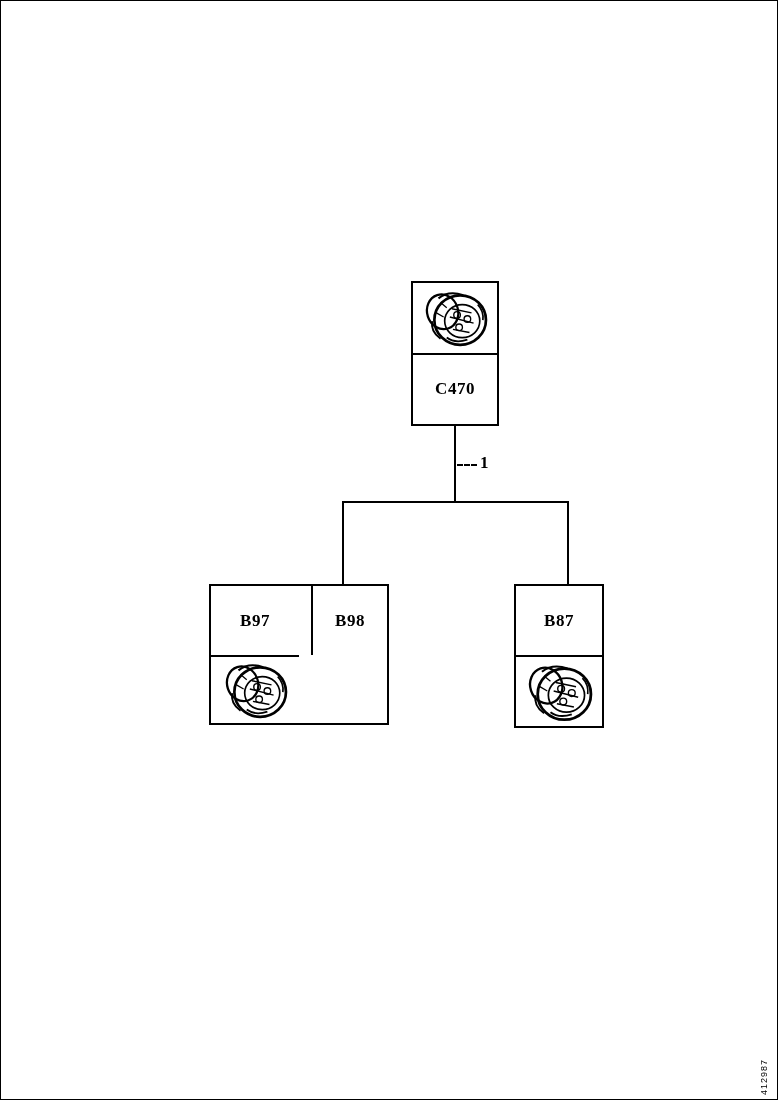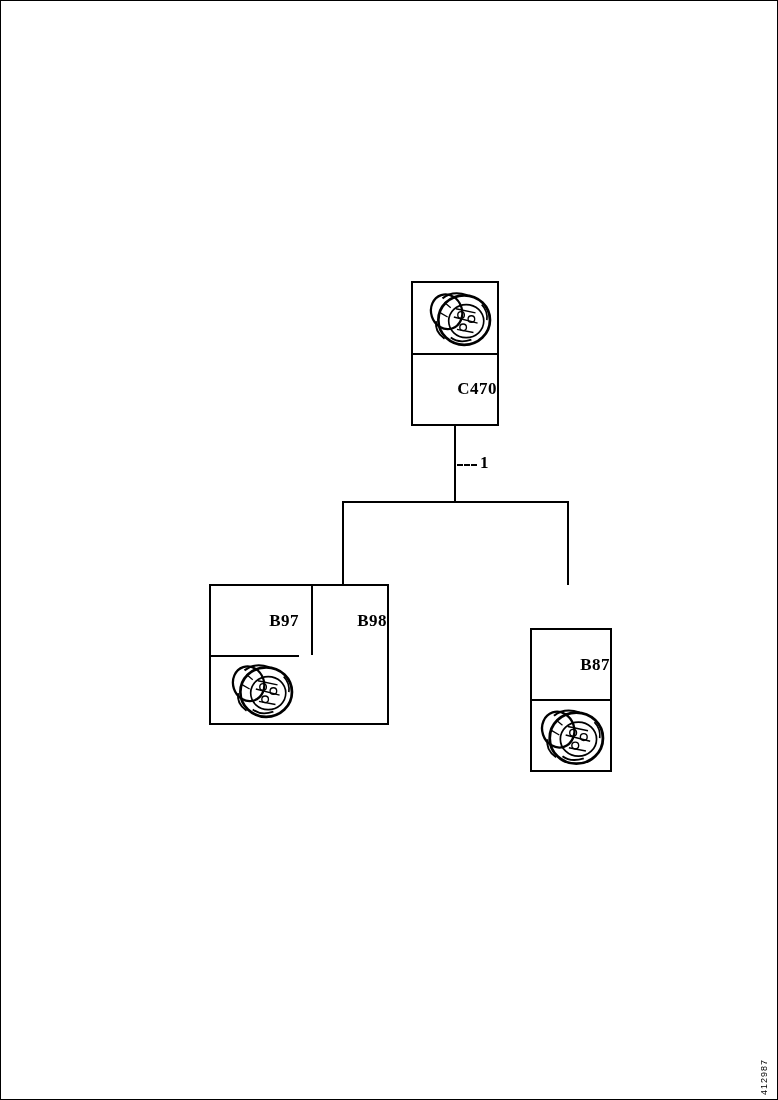--- a/index.html
+++ b/index.html
@@ -14,21 +14,21 @@
     color:#000;
   }
   .node-box{
     position:absolute;
     border:2px solid #000;
     box-sizing:border-box;
     background:#fff;
   }
   .cell{
     box-sizing:border-box;
-    display:flex;align-items:center;justify-content:flex-end;
+    display:flex;align-items:center;justify-content:center;
     background:#fff;
   }
   .code-label{
     font-size:17px;
     font-weight:700;
     letter-spacing:0.5px;
     font-family:"Liberation Serif", serif;
   }
   .variant-label{
     font-size:27px;
@@ -123,21 +123,21 @@
     <div class="cell">
       <span class="code-label">B98</span>
     </div>
     <div class="cell">
       <svg class="connector-art" width="76" height="64" viewBox="0 0 72 62">
         <use href="#round-connector"></use>
       </svg>
     </div>
   </div>
 
-  <div class="node-box right-box" style="left:529px;top:583px;width:82px;height:144px;margin-top:44px;">
+  <div class="node-box right-box" style="left:513px;top:583px;width:90px;height:144px;">
     <div class="cell">
       <span class="code-label">B87</span>
     </div>
     <div class="cell">
       <svg class="connector-art" width="80" height="66" viewBox="0 0 72 62">
         <use href="#round-connector"></use>
       </svg>
     </div>
   </div>
 

